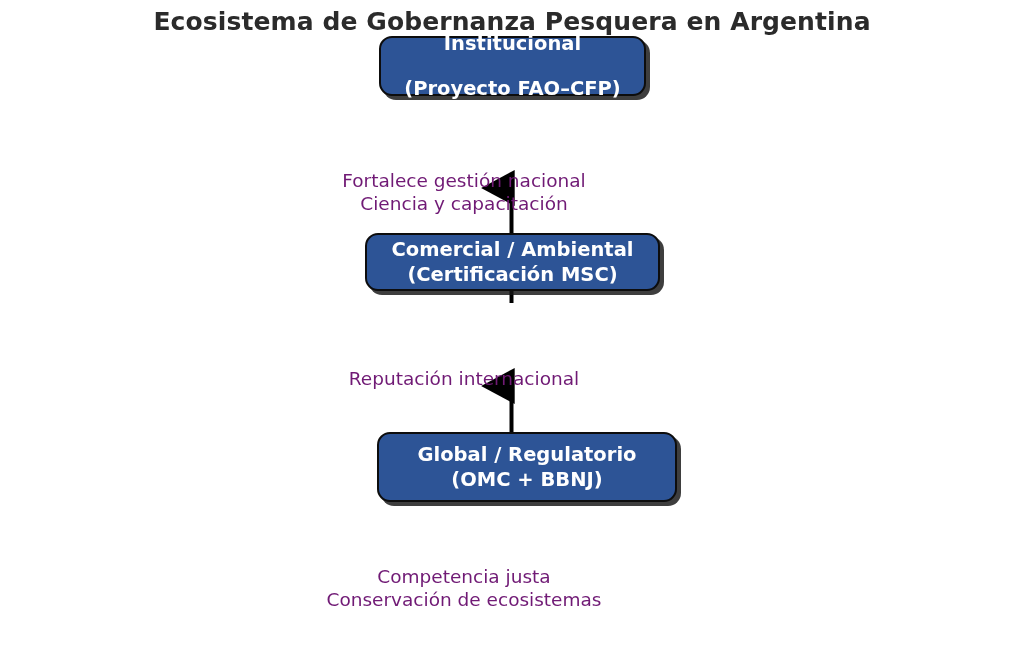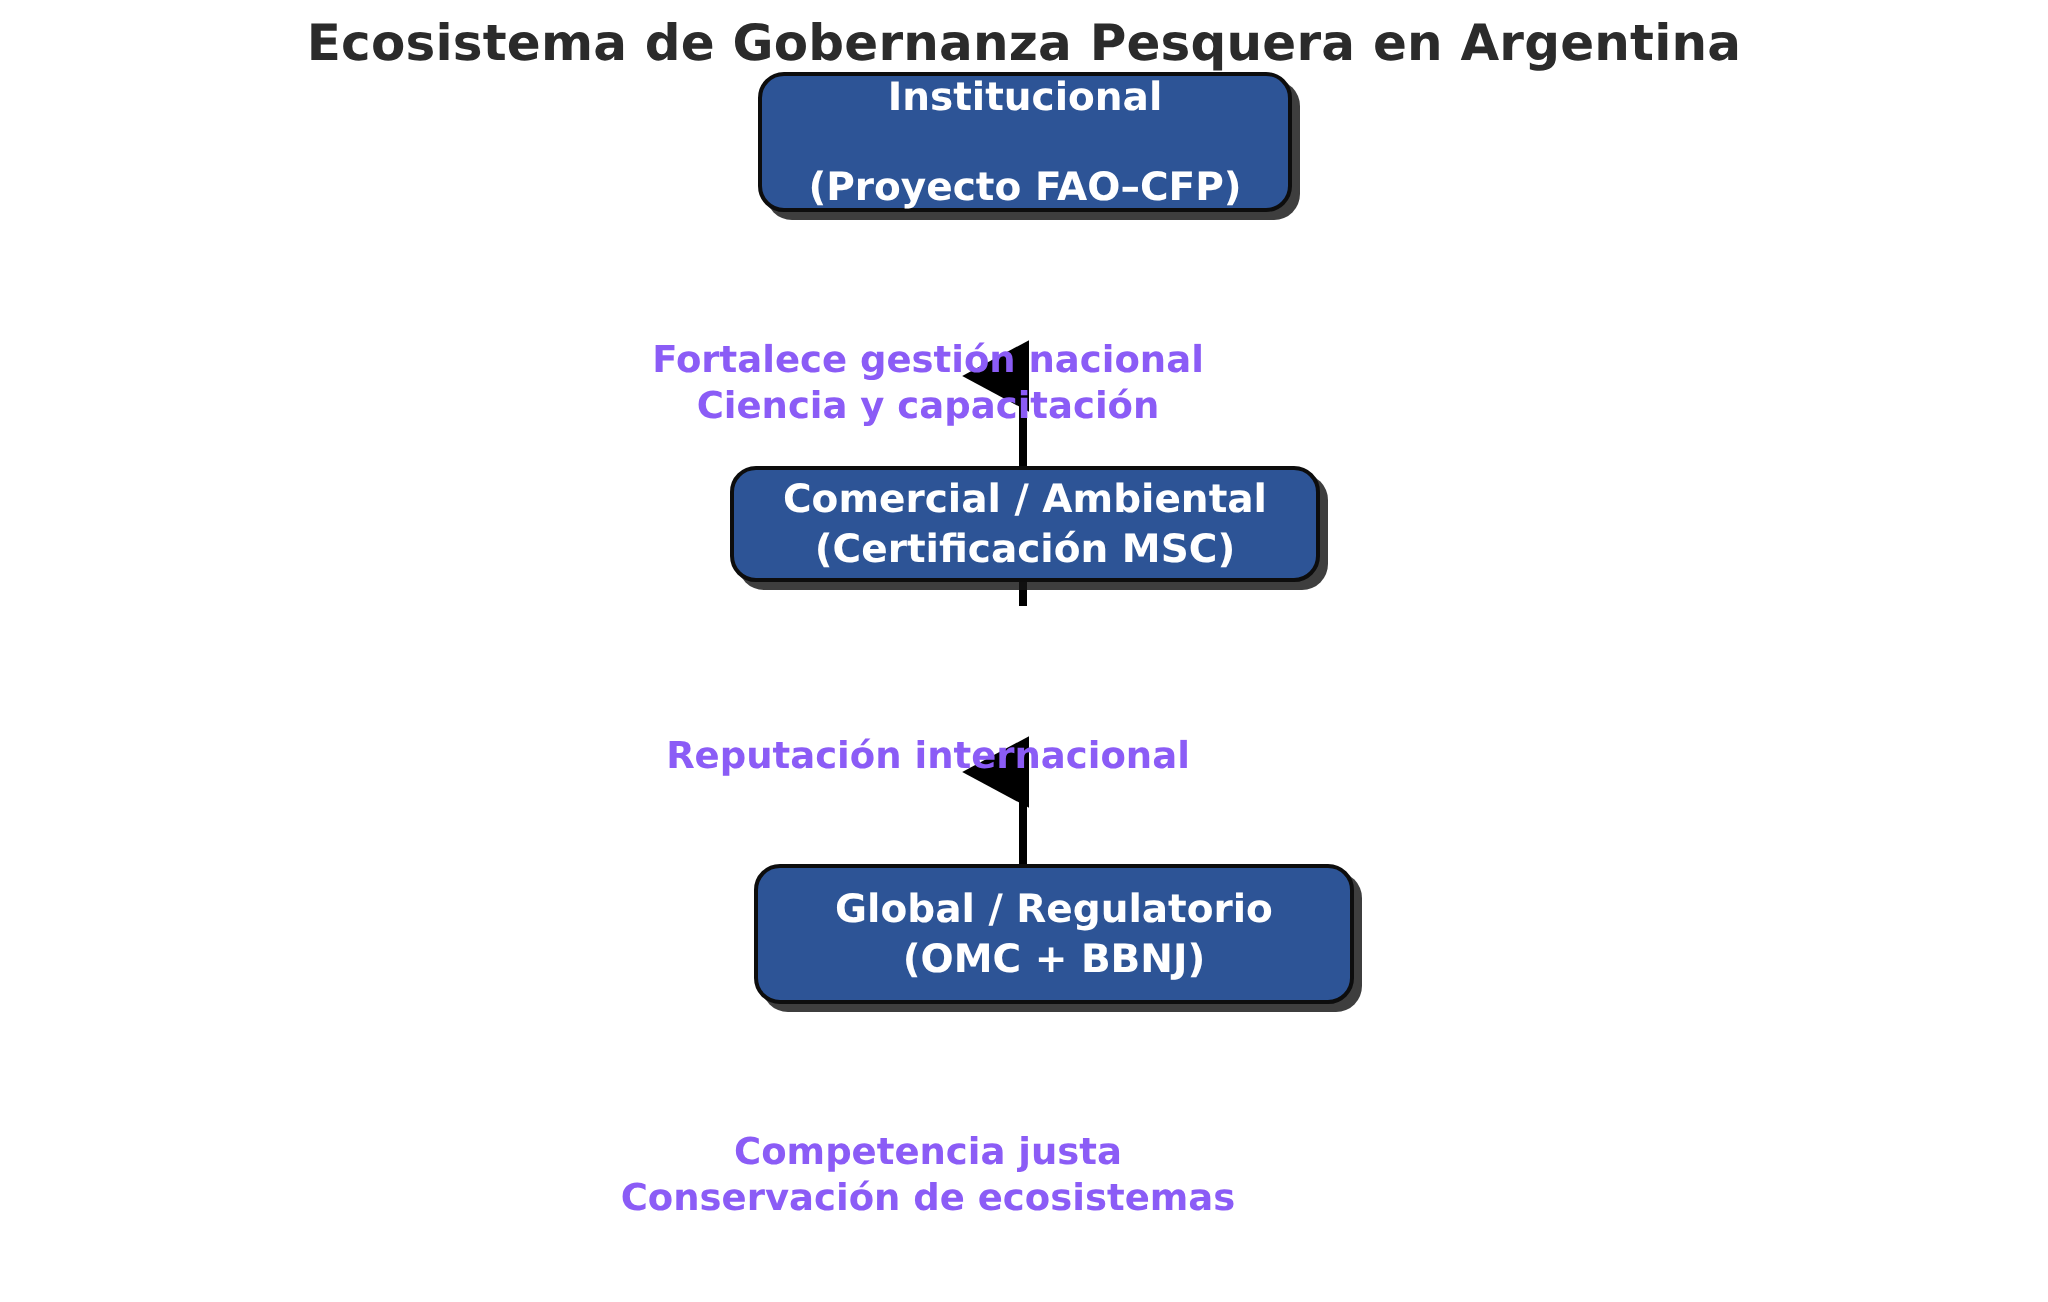--- a/index.html
+++ b/index.html
@@ -64,33 +64,33 @@
     align-items: center;
     justify-content: center;
     z-index: 3;
   }
   .node .line1,
   .node .line2 {
     display: block;
     white-space: nowrap;
   }
 
-  #node-institucional { left: 379px;  top: 36px;  width: 267px; height: 70px; gap: 19px; }
+  #node-institucional { left: 379px;  top: 36px;  width: 267px; height: 60px; gap: 19px; }
   #node-comercial     { left: 365px;  top: 233px; width: 295px; height: 58px; }
   #node-global        { left: 377px;  top: 432px; width: 300px; height: 70px; }
 
   
   .edge-label {
     position: absolute;
     width: 928px;
     left: 0;
     text-align: center;
     font-size: 18.5px;
-    font-weight: bold;
-    color: #8b5cf6;
+    font-weight: normal;
+    color: #701a75;
     line-height: 1.26;
     z-index: 4;
   }
   .edge-label span { display: block; white-space: nowrap; }
 
   #label-top    { top: 169px; }
   #label-middle { top: 367px; }
   #label-bottom { top: 565px; }
 </style>
 </head>

